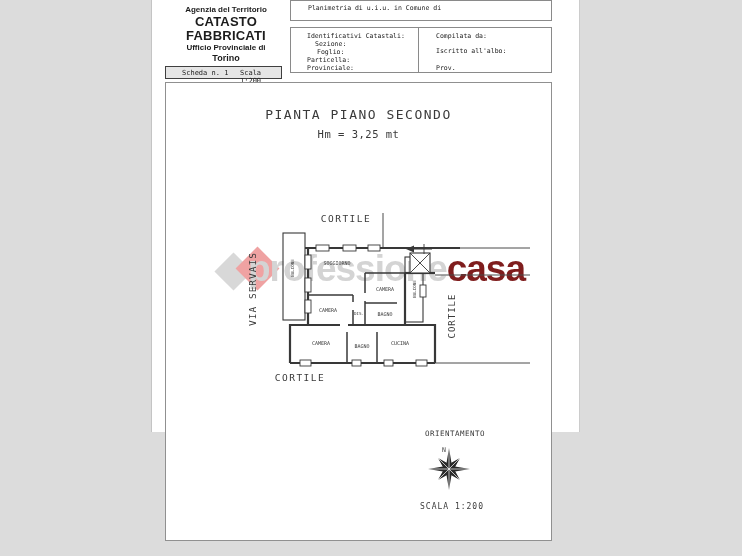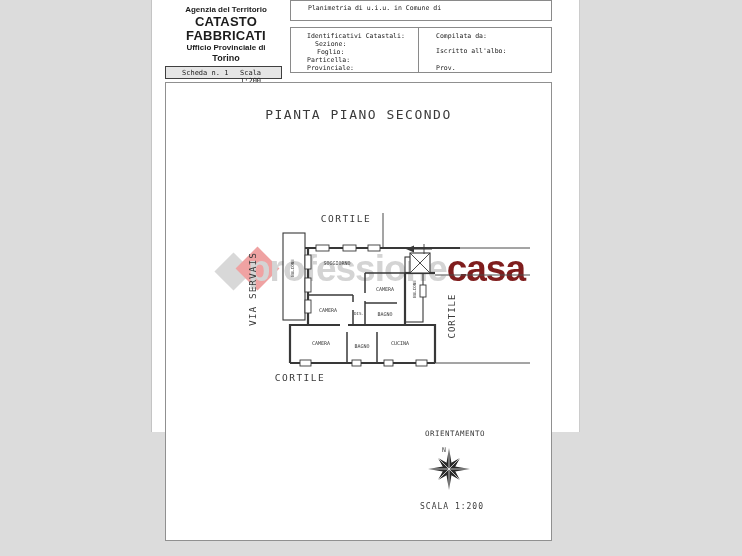--- a/index.html
+++ b/index.html
@@ -84,20 +84,21 @@
     </div>
 
     <div class="scheda-box">
       <div class="s1 mono">Scheda n. 1</div>
       <div class="s2 mono">Scala 1:200</div>
     </div>
 
     <div class="main-frame"></div>
 
     <div class="title cad">PIANTA PIANO SECONDO</div>
+    <div class="subtitle cad">Hm = 3,25 mt</div>
 
     <div class="watermark">
       <span class="wm-d wm-d-gray"></span>
       <span class="wm-d wm-d-pink"></span>
       <span class="wm-text"><span class="wm-gray">professione</span><span class="wm-pink">casa</span></span>
     </div>
 
     <svg class="plan-svg" width="300" height="315" viewBox="240 205 300 315">
 
       <g stroke="#4a4a4a" stroke-width="1">

